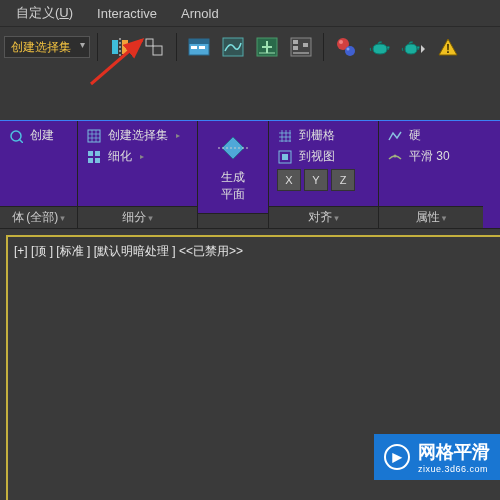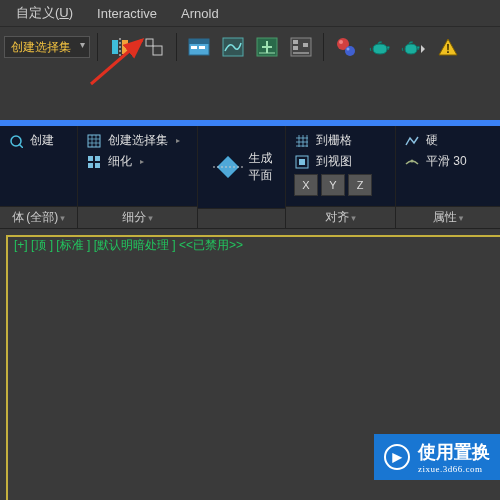--- a/index.html
+++ b/index.html
@@ -12,41 +12,41 @@
   .maintool { background: #393939; display: flex; align-items: center; height: 40px; padding: 0 4px; gap: 4px; border-top: 1px solid #2a2a2a; }
   .dropdown { background: #2e2e2e; border: 1px solid #555; color: #f0c040; font-size: 12px; padding: 2px 18px 2px 6px; height: 22px; position: relative; min-width: 86px; }
   .dropdown::after { content: "▾"; position: absolute; right: 4px; color: #aaa; font-size: 10px; }
   .sep { width: 1px; height: 28px; background: #222; margin: 0 3px; }
   .tbtn { width: 30px; height: 30px; display: flex; align-items: center; justify-content: center; cursor: pointer; border: 1px solid transparent; }
   
   .arrow-annotation { position: absolute; top: 32px; left: 86px; width: 70px; height: 56px; pointer-events: none; z-index: 100; }
   
   .gap { height: 54px; background: #393939; }
   
-  .ribbon { background: #0f172a; display: flex; height: 108px; border-top: 6px solid #3b82f6; }
+  .ribbon { background: #4c1d95; display: flex; height: 108px; border-top: 1px solid #3b82f6; }
   .rpanel { display: flex; flex-direction: column; border-right: 1px solid #222; min-width: 60px; }
   .rpanel-body { flex: 1; display: flex; flex-direction: column; padding: 6px 8px; gap: 4px; }
   .rpanel-title { background: #3a3a3a; color: #ccc; font-size: 12px; text-align: center; padding: 2px 0; display: flex; align-items: center; justify-content: center; gap: 2px; border-top: 1px solid #222;}
   .rpanel-title .chev { font-size: 9px; color: #888; }
   .ritem { display: flex; align-items: center; gap: 6px; color: #ddd; font-size: 12px; cursor: pointer; white-space: nowrap; }
   .ritem .chev { font-size: 8px; color: #888; margin-left: 2px; }
   .icon-box { width: 16px; height: 16px; display: inline-flex; align-items: center; justify-content: center; flex-shrink: 0; }
   
-  .bigbtn { display: flex; flex-direction: row; align-items: center; justify-content: center; gap: 4px; padding: 4px 10px; color: #ddd; font-size: 12px; cursor: pointer; }
+  .bigbtn { display: flex; flex-direction: column; align-items: center; justify-content: center; gap: 4px; padding: 4px 10px; color: #ddd; font-size: 12px; cursor: pointer; }
   .bigbtn .bigicon { width: 34px; height: 34px; display: flex; align-items: center; justify-content: center; }
   .xyz-row { display: flex; gap: 3px; }
   .xyz-btn { width: 24px; height: 22px; background: #555; border: 1px solid #333; color: #ddd; font-size: 11px; display: flex; align-items: center; justify-content: center; cursor: pointer; }
   
   .viewport { background: #3a3a3a; position: relative; height: 280px; border-top: 1px solid #222; }
   .viewport-inner { position: absolute; top: 6px; left: 6px; right: 0; bottom: 0; border: 2px solid #c4b03e; border-right: none; border-bottom: none; background: #3a3a3a; }
-  .viewport-label { position: absolute; top: 8px; left: 14px; color: #22c55e; font-size: 12px; }
+  .viewport-label { position: absolute; top: 14px; left: 14px; color: #e5e5e5; font-size: 12px; }
   
   .watermark { position: absolute; right: 0; bottom: 20px; background: #1976d2; color: #fff; display: flex; align-items: center; padding: 6px 10px; gap: 8px; font-size: 18px; font-weight: bold; }
   .watermark .play { width: 26px; height: 26px; border: 2px solid #fff; border-radius: 50%; display: flex; align-items: center; justify-content: center; font-size: 12px; }
-  .watermark .sub { font-size: 9px; display: block; font-weight: normal; letter-spacing: 0.5px; font-family: Liberation Serif, serif; }
+  .watermark .sub { font-size: 9px; display: block; font-weight: normal; letter-spacing: 0.5px; }
 </style>
 </head>
 <body>
 
 <div class="menubar">
   <div class="menu-item"><span>自定义</span>(<span class="underline">U</span>)</div>
   <div class="menu-item">Interactive</div>
   <div class="menu-item">Arnold</div>
 </div>
 
@@ -263,16 +263,16 @@
 </div>
 
 <div class="viewport">
   <div class="viewport-inner"></div>
   <div class="viewport-label">[+] [顶 ] [标准 ] [默认明暗处理 ]  &lt;&lt;已禁用&gt;&gt;</div>
 </div>
 
 <div class="watermark">
   <div class="play">▶</div>
   <div>
-    <span>使用置换</span>
+    <span>网格平滑</span>
     <span class="sub">zixue.3d66.com</span>
   </div>
 </div>
 
 </body></html>

